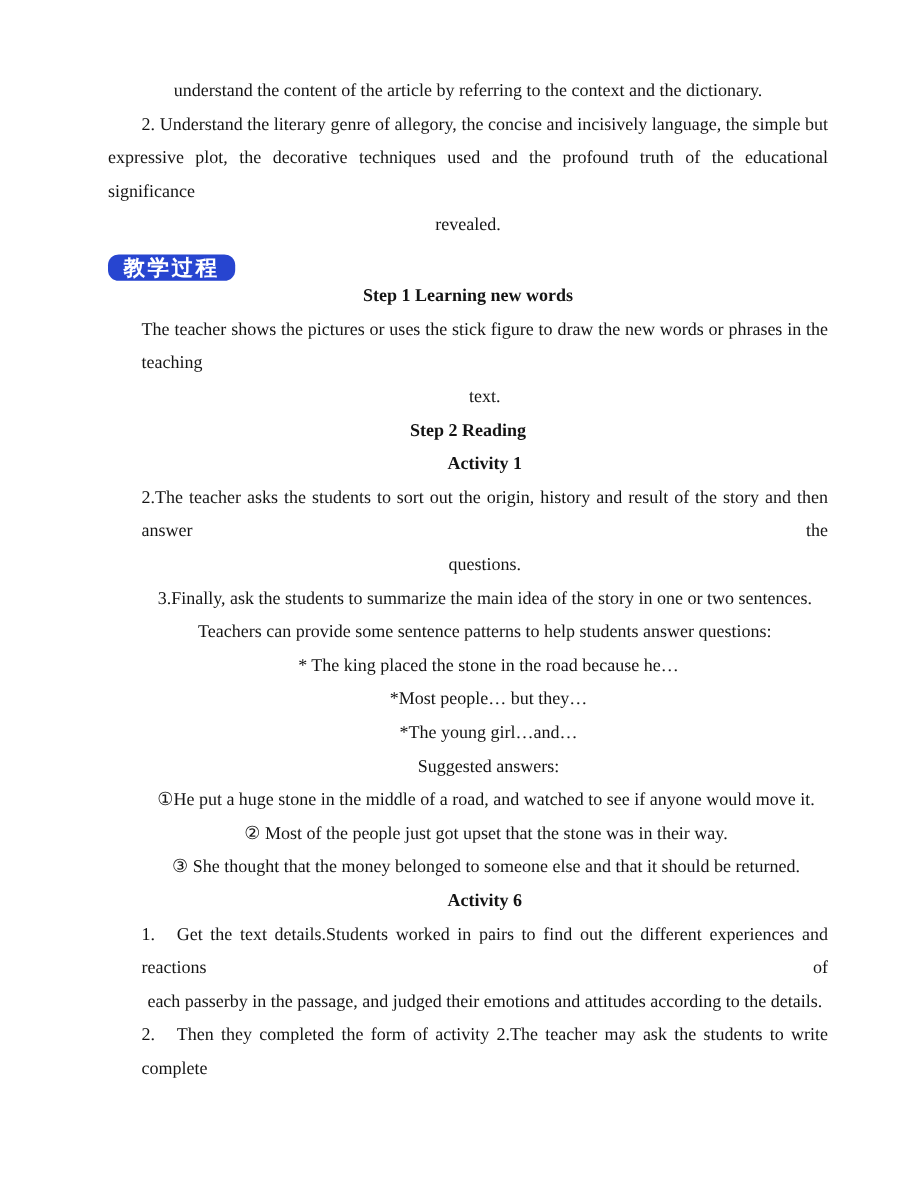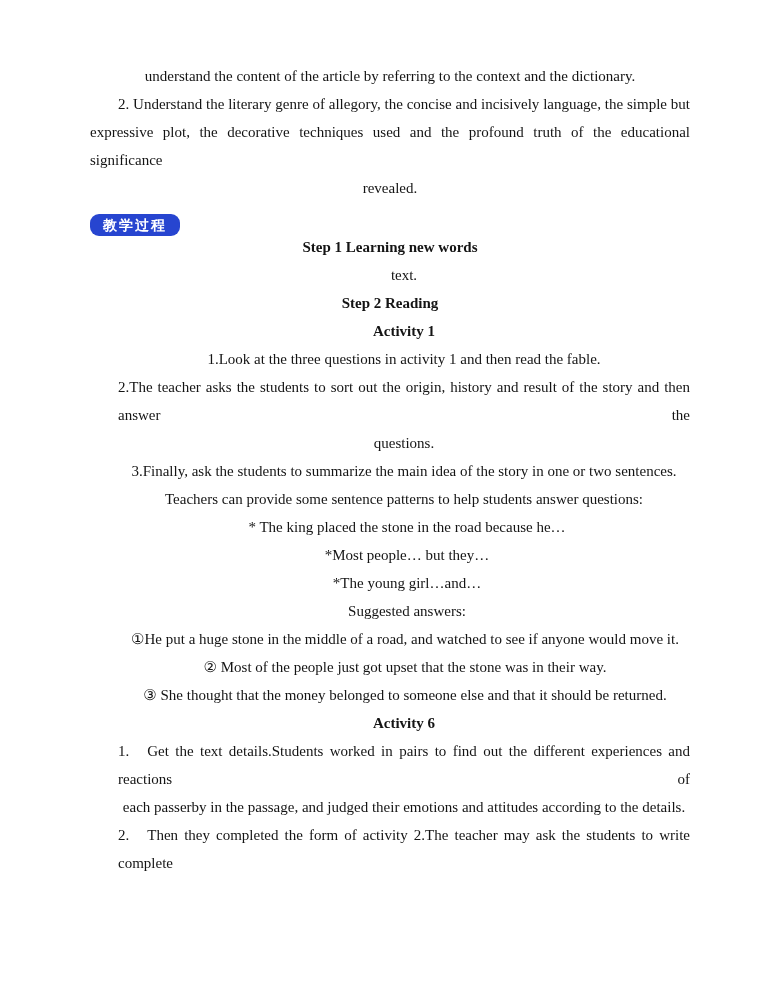--- a/index.html
+++ b/index.html
@@ -41,21 +41,21 @@
   .badge {
     display: inline-flex;
     align-items: center;
     height: 22px;
     padding: 0 13px;
     border-radius: 9px;
     background: var(--badge-bg, #2745d0);
     color: var(--badge-fg, #ffffff);
     font-family: "Liberation Sans", "DejaVu Sans", sans-serif;
     font-weight: bold;
-    font-size: 14px;
+    font-size: 18px;
     line-height: 22px;
     letter-spacing: 2px;
   }
   .tab { display: inline-block; width: 18px; }
 </style>
 </head>
 <body>
 
 <div class="doc">
 
@@ -66,27 +66,27 @@
     <div class="line just">expressive plot, the decorative techniques used and the profound truth of the educational significance</div>
     <div class="line">revealed.</div>
   </div>
 
   <div class="badge-row">
     <span class="badge">教学过程</span>
   </div>
 
   <div class="line bold">Step 1 Learning new words</div>
   <div class="ml28">
+    <div class="line just">The teacher shows the pictures or uses the stick figure to draw the new words or phrases in the teaching</div>
     <div class="line">text.</div>
   </div>
 
   <div class="line bold">Step 2 Reading</div>
 
   <div class="line bold ml28">Activity 1</div>
-  <div class="line ml28">1.Look at the three questions in activity 1 and then read the fable.</div>
 
 
   <div class="ml28">
     <div class="line just">2.The teacher asks the students to sort out the origin, history and result of the story and then answer the</div>
     <div class="line">questions.</div>
   </div>
 
   <div class="line ml28">3.Finally, ask the students to summarize the main idea of the story in one or two sentences.</div>
   <div class="line ml28">Teachers can provide some sentence patterns to help students answer questions:</div>
 

